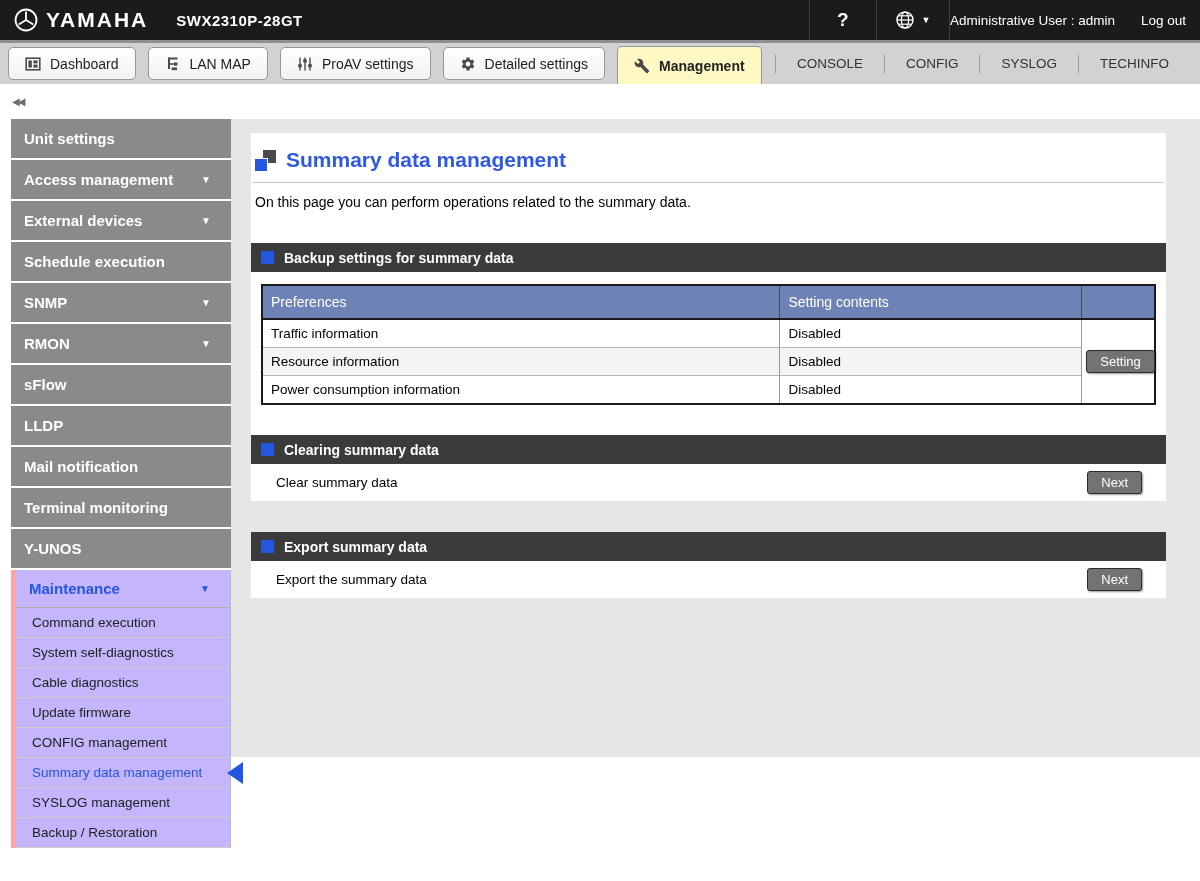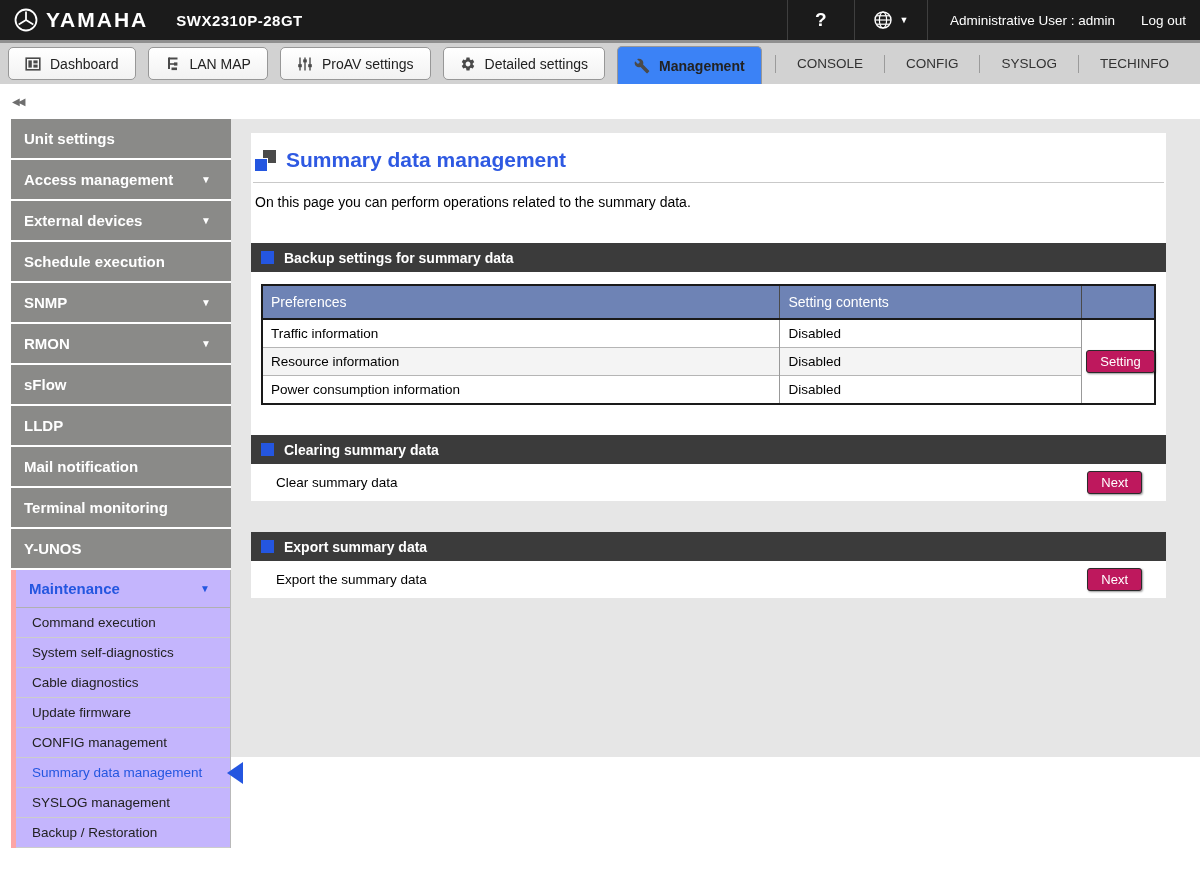--- a/index.html
+++ b/index.html
@@ -10,31 +10,31 @@
   .topbar { height:40px; background:#1b1b1b; display:flex; align-items:center; color:#fff; }
   .brand-area { display:flex; align-items:center; padding-left:13px; }
   .logo-mark { width:26px; height:26px; margin-right:7px; }
   .brand-text { font-size:21px; font-weight:bold; letter-spacing:2px; }
   .model-text { font-size:15px; font-weight:bold; letter-spacing:.5px; margin-left:28px; }
   .topbar-right { margin-left:auto; display:flex; align-items:stretch; height:40px; }
   .tb-section { display:flex; align-items:center; justify-content:center; border-left:1px solid #3f3f3f; }
   .help-btn { width:67px; font-size:19px; font-weight:bold; cursor:pointer; }
   .lang-btn { width:73px; cursor:pointer; }
   .lang-btn .dd-arrow { font-size:9px; margin-left:6px; }
-  .user-area { border-left:1px solid #3f3f3f; display:flex; align-items:center; font-size:13.5px; padding:0 14px 0 22px; }
+  .user-area { border-left:1px solid #3f3f3f; display:flex; align-items:center; font-size:13.5px; padding:0 14px 0 0; }
   .logout { margin-left:26px; cursor:pointer; }
 
   
   .tabbar { height:44px; background:#d2d2d2; border-top:3px solid #8f8f8f;
             display:flex; align-items:flex-end; padding-left:8px; }
   .tab { display:flex; align-items:center; background:linear-gradient(#ffffff,#f2f2f2);
          border:1px solid #979797; border-radius:5px; height:33px; margin:0 12px 4px 0;
          padding:0 16px; font-size:14px; color:#222; cursor:pointer; white-space:nowrap; }
   .tab .tab-icon { display:flex; align-items:center; margin-right:9px; }
-  .tab.active { background:#3b82f6; font-weight:bold; height:38px; margin-bottom:0;
+  .tab.active { background:#fef9c3; font-weight:bold; height:38px; margin-bottom:0;
                 border-bottom:none; border-radius:5px 5px 0 0; }
   .quick-links { margin-left:auto; display:flex; align-items:center; height:100%; padding-right:10px; }
   .qlink-sep { width:1px; height:18px; background:#9b9b9b; }
   .qlink { font-size:13.5px; color:#333; padding:0 21px; cursor:pointer; }
 
   
   .collapse-strip { height:35px; background:#fff; display:flex; align-items:center; }
   .collapse-btn { margin-left:12px; font-size:10px; color:#6e6e6e; letter-spacing:-2px; cursor:pointer; }
 
   
@@ -81,21 +81,21 @@
                         text-align:left; padding:8px 8px; border-right:1px solid #4a4a4a;
                         border-bottom:2px solid #1a1a1a; }
   table.data-table th:last-child { border-right:none; }
   table.data-table td { font-size:13.5px; color:#000; padding:6px 8px;
                         border-top:1px solid #b5b5b5; border-right:1px solid #999; }
   table.data-table tr:first-child td { border-top:none; }
   table.data-table tr:nth-child(even) td { background:#f4f4f4; }
   table.data-table td.btn-cell { background:#fff; text-align:center; border-right:none; padding:0 4px; }
   .col-pref { width:58%; } .col-set { width:33.8%; } .col-btn { width:8.2%; }
 
-  .ui-button { background:#be185d; color:#fff; font-size:13px; font-family:"Liberation Sans",sans-serif;
+  .ui-button { background:#737373; color:#fff; font-size:13px; font-family:"Liberation Sans",sans-serif;
                border:1px solid #2b2b2b; border-radius:3px; padding:3px 13px;
                box-shadow:1px 1px 2px rgba(0,0,0,.4); cursor:pointer; }
 
   .card-section { }
   .card-section.second { margin-top:31px; }
   .action-row { display:flex; align-items:center; justify-content:space-between;
                 padding:7px 24px 7px 25px; min-height:35px; }
   .action-label { font-size:13.5px; color:#000; }
 
   

